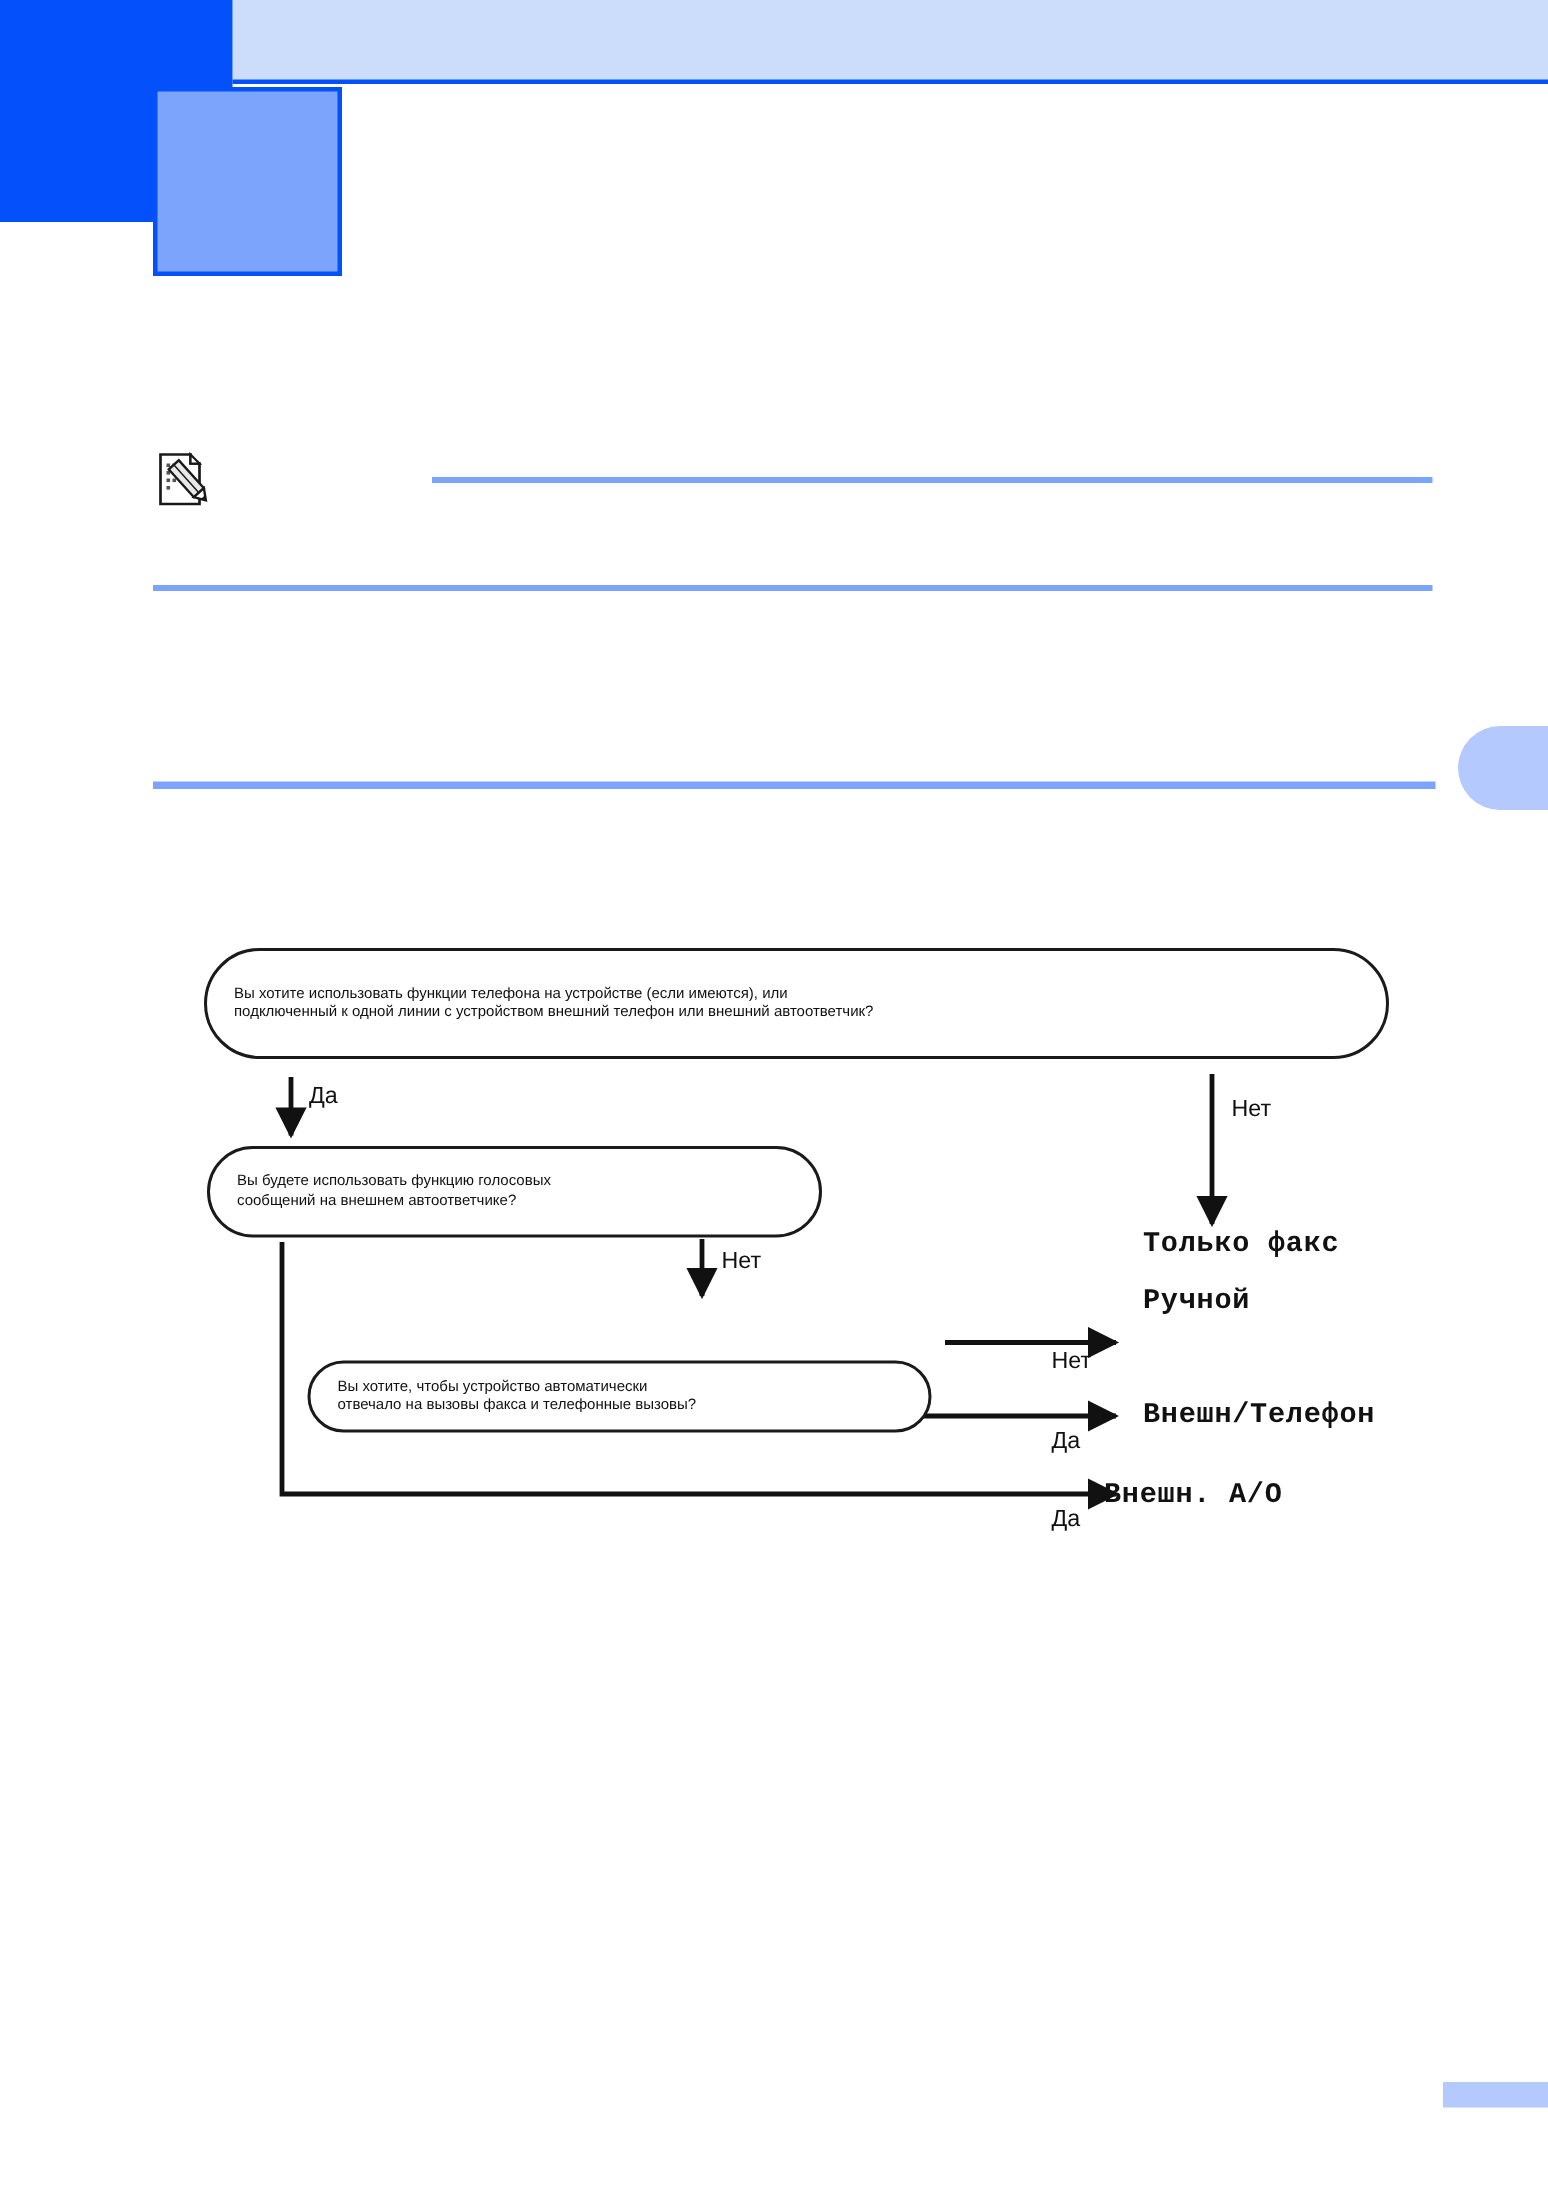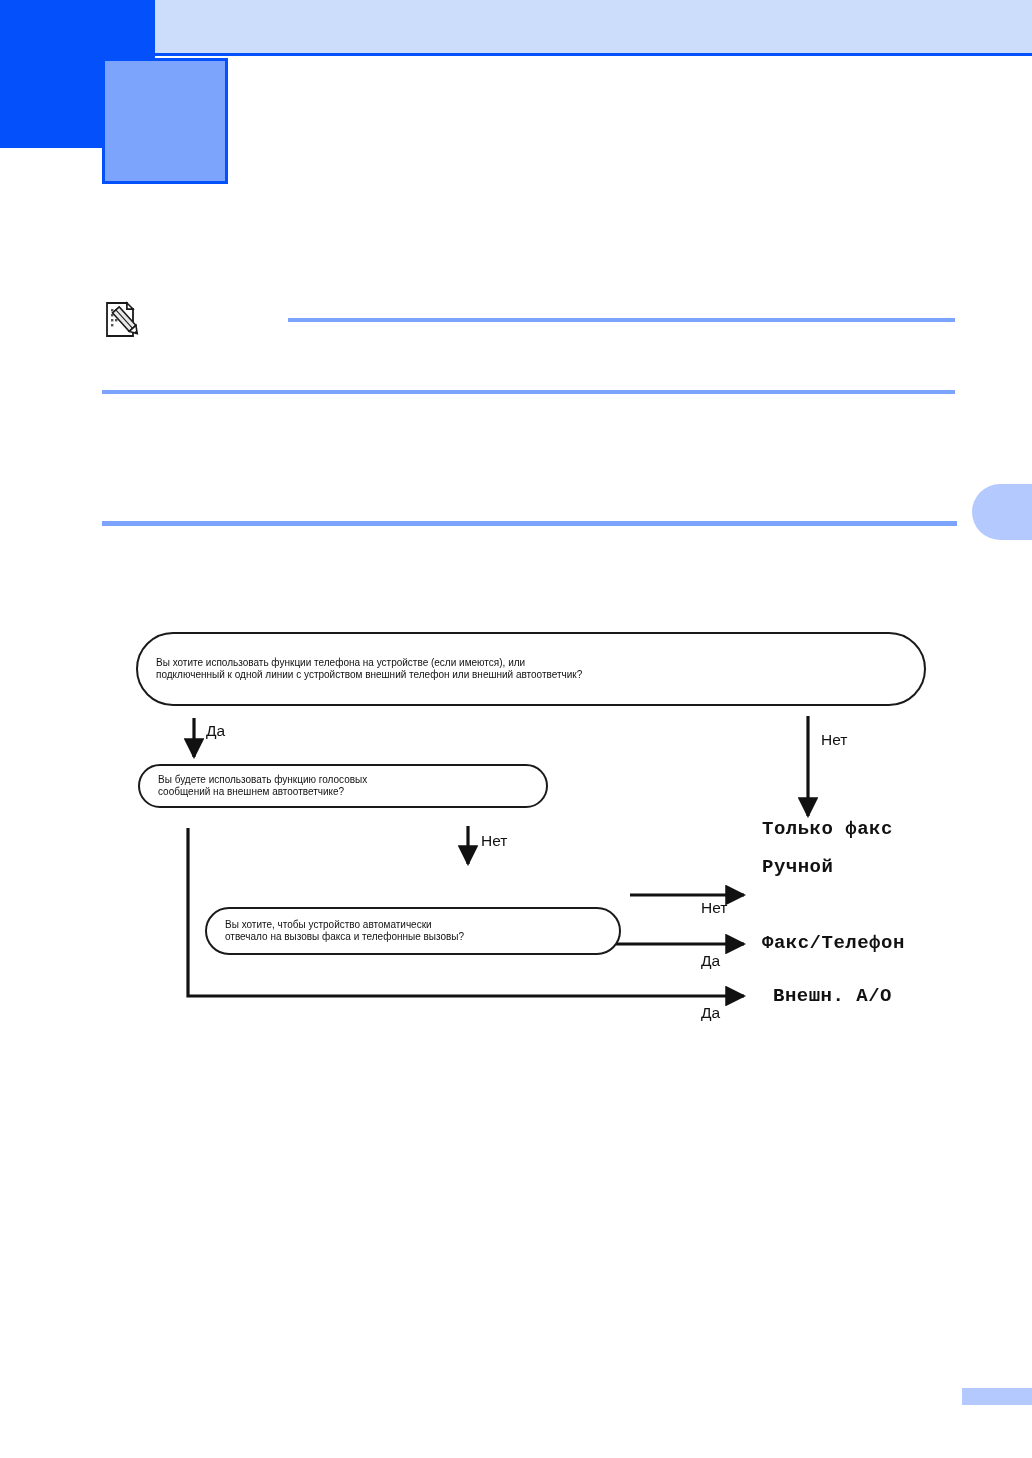--- a/index.html
+++ b/index.html
@@ -117,21 +117,21 @@
     align-items: center;
     padding: 0 18px;
   }
   .fc-text {
     font-size: 10px;
     line-height: 1.22;
     color: #111111;
     white-space: pre-line;
   }
   .fc-box-1 { left: 136px; top: 632px; width: 790px; height: 74px; }
-  .fc-box-2 { left: 138px; top: 764px; width: 410px; height: 44px; }
+  .fc-box-2 { left: 138px; top: 764px; width: 410px; height: 61px; }
   .fc-box-3 { left: 205px; top: 871px; width: 416px; height: 48px; margin-top: 36px; }
 
   .fc-label {
     position: absolute;
     font-size: 15.5px;
     color: #111111;
     white-space: nowrap;
   }
 
   .fc-result {
@@ -216,14 +216,14 @@
 
 <div class="fc-label" style="left:206px; top:722px;">Да</div>
 <div class="fc-label" style="left:821px; top:731px;">Нет</div>
 <div class="fc-label" style="left:481px; top:832px;">Нет</div>
 <div class="fc-label" style="left:701px; top:899px;">Нет</div>
 <div class="fc-label" style="left:701px; top:952px;">Да</div>
 <div class="fc-label" style="left:701px; top:1004px;">Да</div>
 
 <div class="fc-result" style="left:762px; top:818px;text-align:right;">Только факс</div>
 <div class="fc-result" style="left:762px; top:856px;">Ручной</div>
-<div class="fc-result" style="left:762px; top:932px;">Факс/Телефон</div>
-<div class="fc-result" style="left:773px; top:985px;">Внешн. A/O</div>
+<div class="fc-result" style="left:762px; top:932px;">Внешн/Телефон</div>
+<div class="fc-result" style="left:736px; top:985px;">Внешн. A/O</div>
 
 </body></html>

